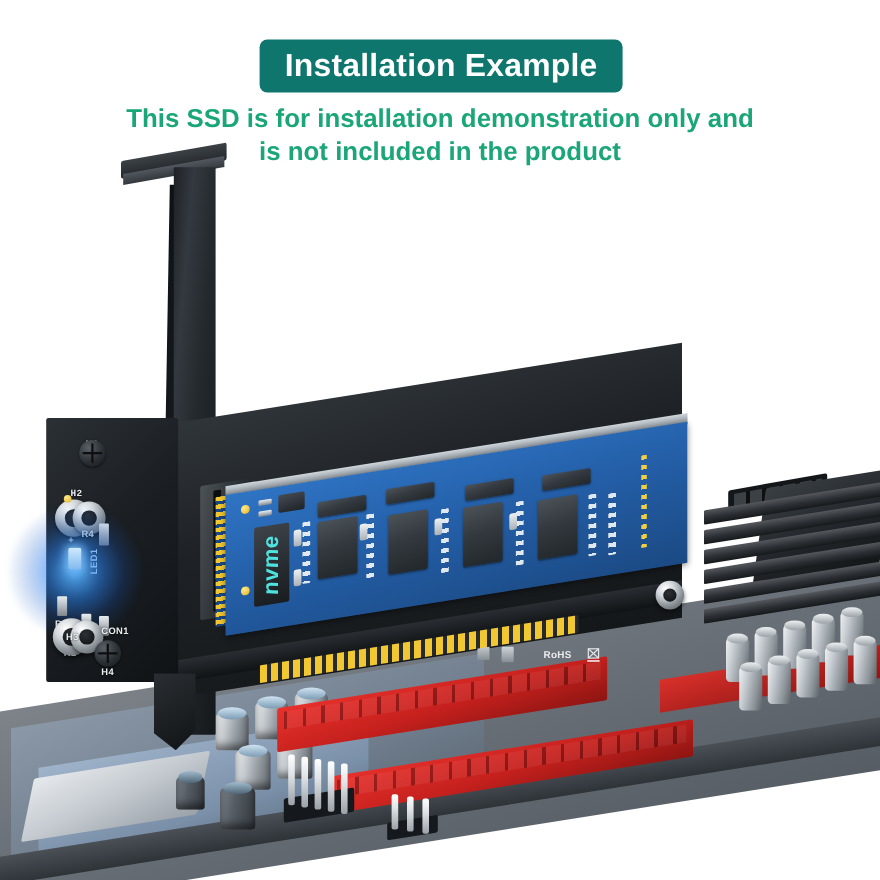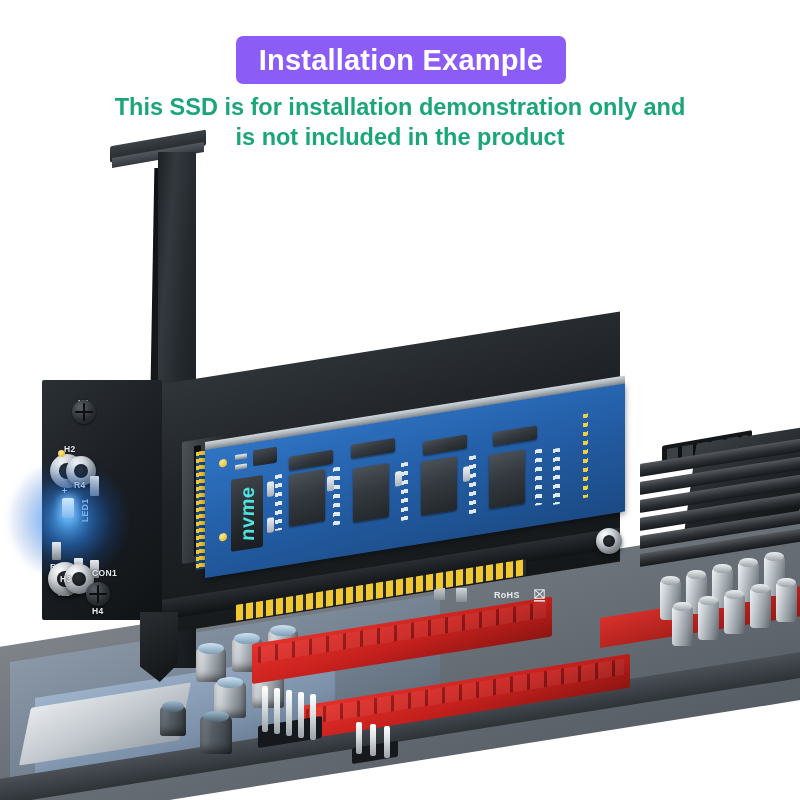--- a/index.html
+++ b/index.html
@@ -8,21 +8,21 @@
     background: #ffffff;
     font-family: "Liberation Sans", sans-serif;
     overflow: hidden;
   }
   #stage { position: relative; width: 800px; height: 800px; background: #fff; }
 
   
   .banner {
     position: absolute; left: 236px; top: 36px;
     width: 330px; height: 48px;
-    background: #8b5cf6; border-radius: 7px;
+    background: #0f766e; border-radius: 7px;
     display: flex; align-items: center; justify-content: center;
   }
   .banner-text {
     color: #ffffff; font-size: 29px; font-weight: 700; letter-spacing: .2px;
   }
   .subtitle {
     position: absolute; left: 100px; top: 92px; width: 600px;
     text-align: center; color: #1BA677;
     font-size: 23.5px; font-weight: 600; line-height: 30px;
   }
@@ -420,21 +420,21 @@
     <div class="bracket-col"></div>
 
     <div class="card-body"></div>
     <div class="card-body-lip"></div>
     <div class="card-face"></div>
     <div class="blk-tab"></div>
 
     <div class="silk" style="left:78px;top:248px;">H1</div>
     <div class="screw" style="left:72px;top:250px;width:24px;height:24px;"></div>
 
-    <div class="silk" style="left:64px;top:294px;">H2</div>
+    <div class="silk" style="left:64px;top:294px;font-family:Liberation Mono, monospace;">H2</div>
     <div class="standoff" style="left:50px;top:304px;width:34px;height:34px;">
       <div class="inner"></div>
     </div>
     <div class="standoff" style="left:66px;top:306px;width:30px;height:30px;">
       <div class="inner"></div>
     </div>
     <div class="dot-yellow" style="left:58px;top:300px;width:7px;height:7px;"></div>
 
     <div class="silk" style="left:74px;top:330px;">R4</div>
     <div class="smd" style="left:90px;top:326px;width:9px;height:20px;"></div>

